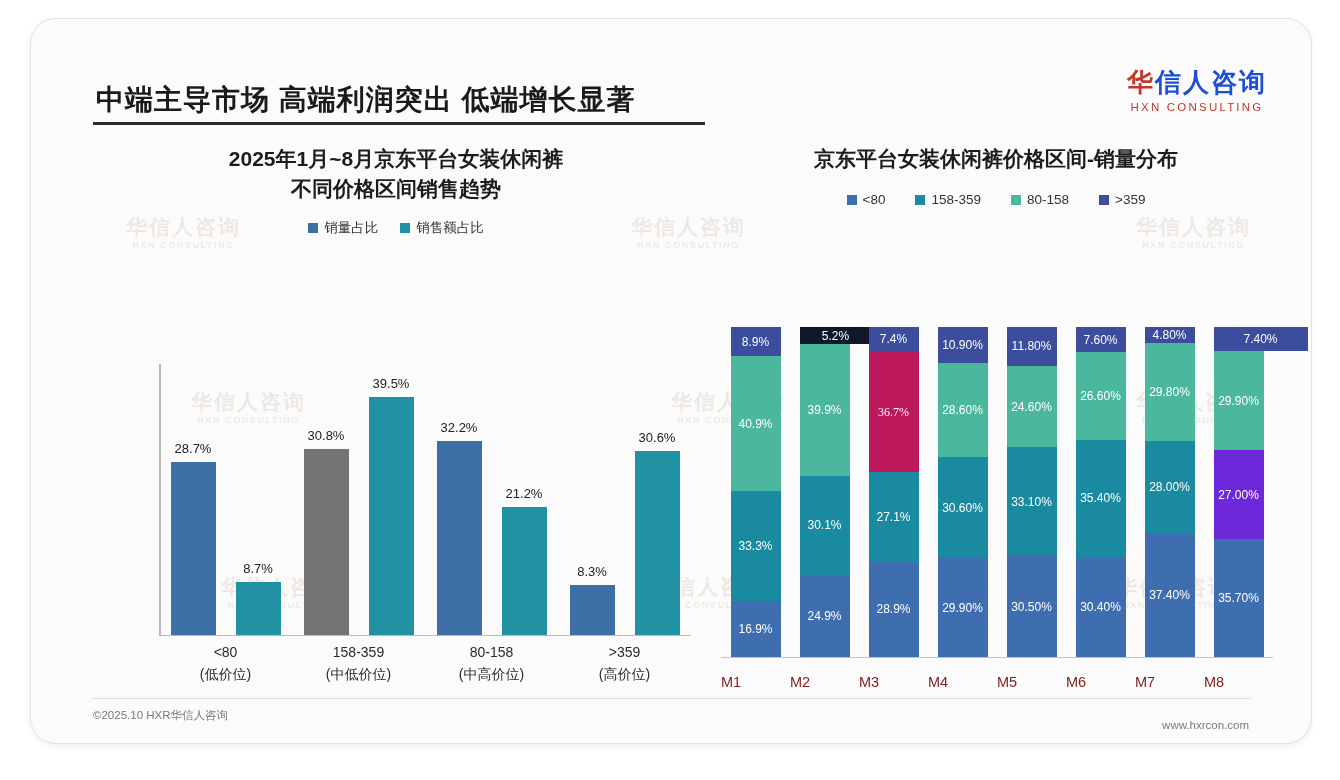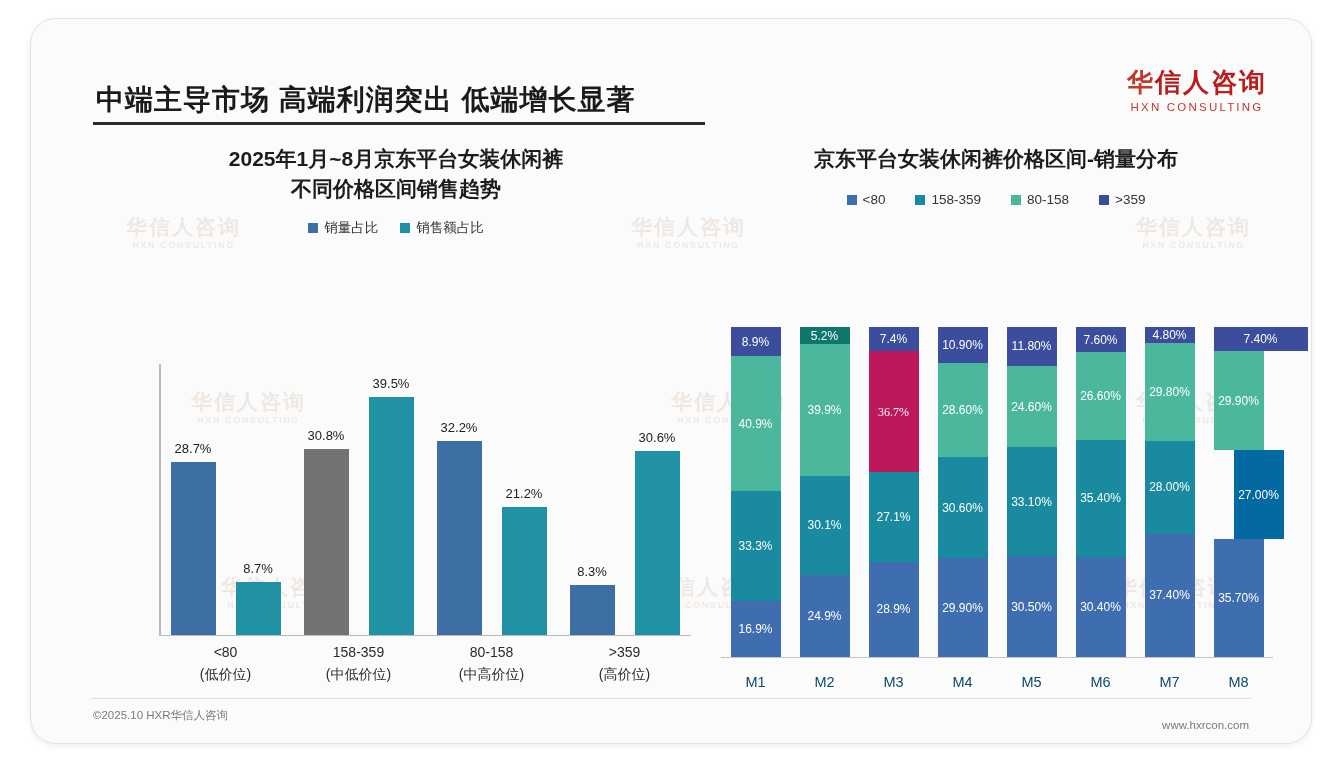--- a/index.html
+++ b/index.html
@@ -59,21 +59,21 @@
     text-align: center;
     line-height: 1;
   }
   .logo-cn {
     font-size: 26px;
     font-weight: bold;
     color: #c0392b;
     letter-spacing: 2px;
     white-space: nowrap;
   }
-  .logo-cn .dark { color: #b91c1c; }
+  .logo-cn .dark { color: #1d4ed8; }
   .logo-en {
     margin-top: 7px;
     font-size: 11.5px;
     letter-spacing: 2.2px;
     color: #c0392b;
     white-space: nowrap;
   }
   
   .wm {
     position: absolute;
@@ -244,23 +244,22 @@
   }
   .r-xlabels {
     position: absolute;
     left: 10px;
     bottom: 14px;
     width: 552px;
     display: flex;
   }
   .r-xlabel {
     flex: 1;
-    text-align: center;
     font-size: 14.5px;
-    color: #0c4a6e;
+    color: #7f1d1d;
   }
 
   
   .footer-line {
     position: absolute;
     left: 60px;
     bottom: 44px;
     width: 1160px;
     height: 1px;
     background: #e0e0e0;
@@ -449,21 +448,21 @@
                   <span>33.3%</span>
                 </div>
               <div class="seg" style="height:16.9%;background:#3f6eb0;">
                   <span>16.9%</span>
                 </div>
             </div>
           </div>
 
           <div class="stack-col">
             <div class="stack">
-              <div class="seg" style="height:5.2%;background:#0f766e;">
+              <div class="seg" style="height:5.2%;background:#0f172a;padding-left:22px;">
                   <span>5.2%</span>
                 </div>
               <div class="seg" style="height:39.9%;background:#4bb79c;">
                   <span>39.9%</span>
                 </div>
               <div class="seg" style="height:30.1%;background:#1a8aa0;">
                   <span>30.1%</span>
                 </div>
               <div class="seg" style="height:24.9%;background:#3f6eb0;">
                   <span>24.9%</span>
@@ -557,21 +556,21 @@
           </div>
 
           <div class="stack-col">
             <div class="stack">
               <div class="seg" style="height:7.4%;background:#3b4d9c;padding-left:44px;">
                   <span>7.40%</span>
                 </div>
               <div class="seg" style="height:29.9%;background:#4bb79c;">
                   <span>29.90%</span>
                 </div>
-              <div class="seg" style="height:27.0%;background:#0369a1;margin-left:20px;">
+              <div class="seg" style="height:27.0%;background:#6d28d9;">
                   <span>27.00%</span>
                 </div>
               <div class="seg" style="height:35.7%;background:#3f6eb0;">
                   <span>35.70%</span>
                 </div>
             </div>
           </div>
         </div>
 
         <div class="r-xlabels">

